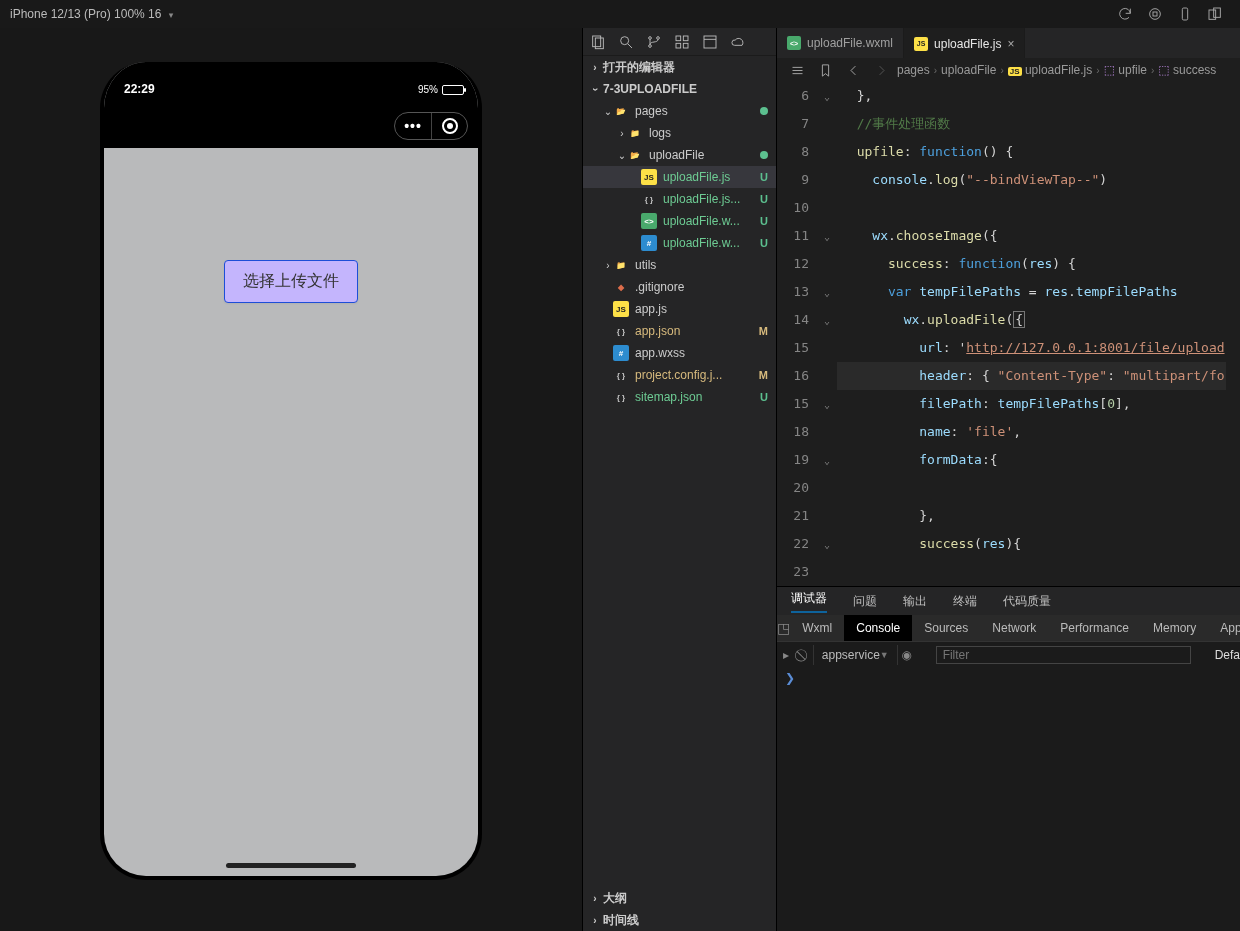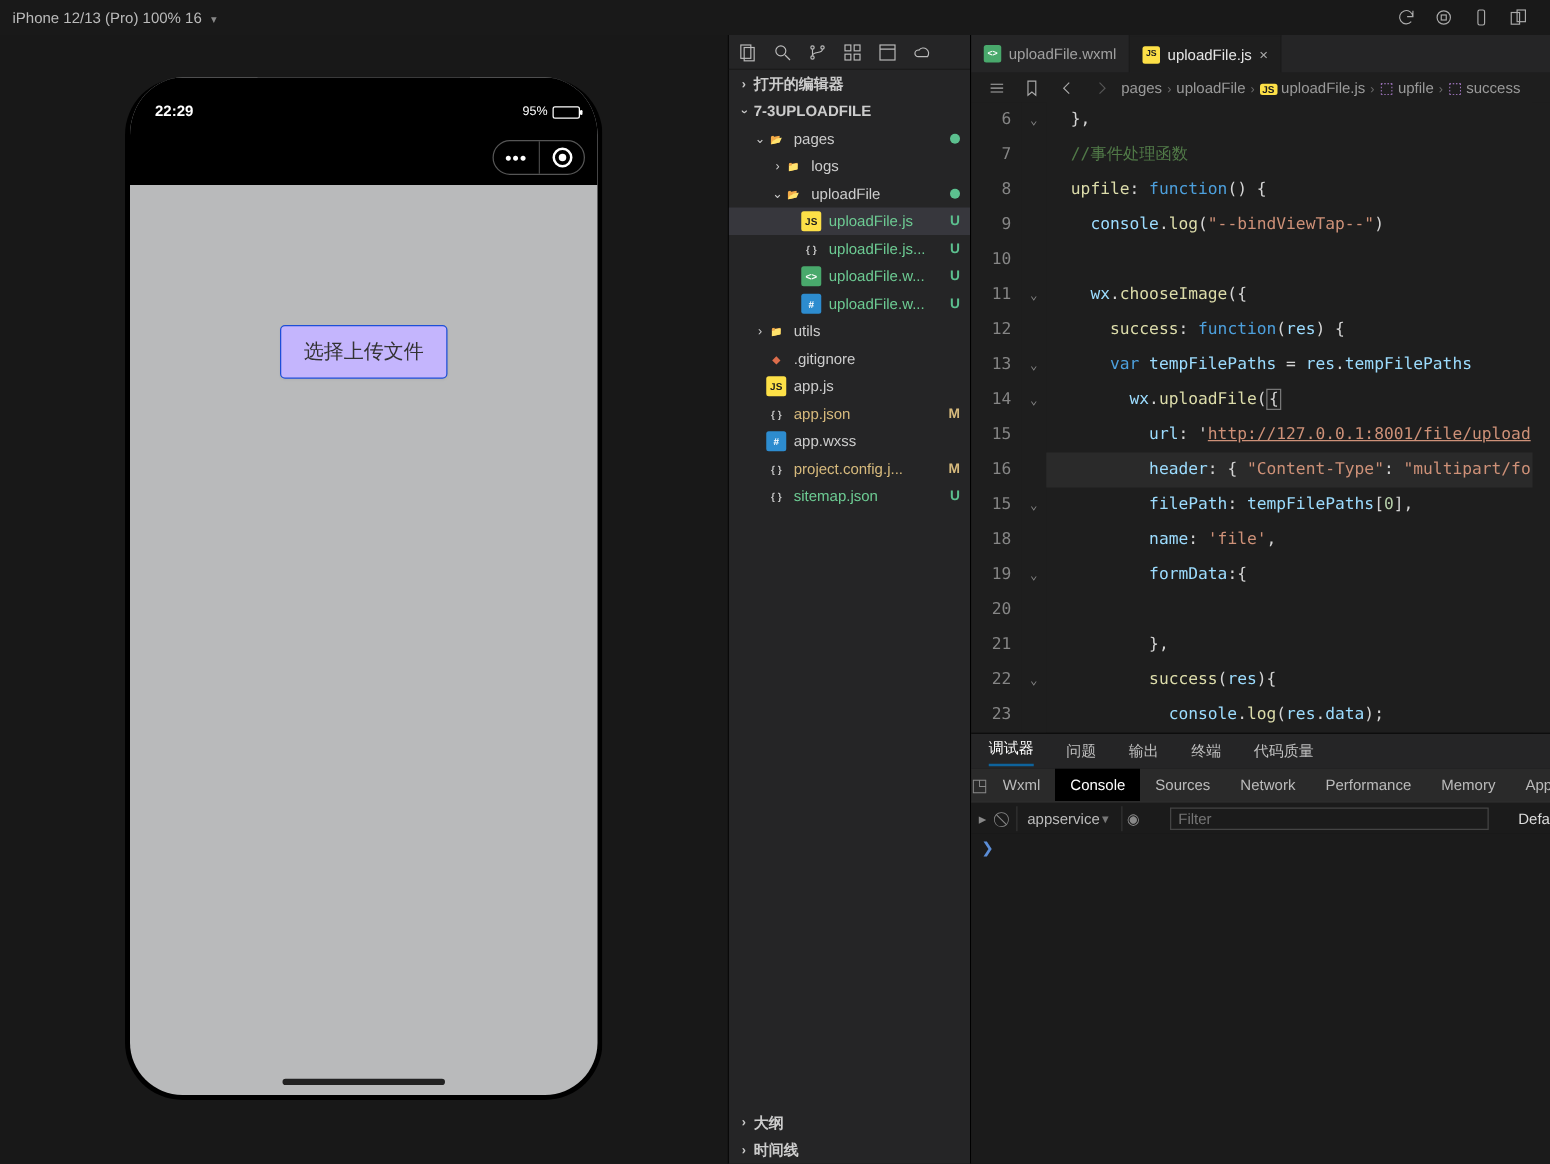--- a/index.html
+++ b/index.html
@@ -566,21 +566,20 @@
           <div class="ln">      <span class="c-kw">var</span><span class="c-op"> </span><span class="c-prop">tempFilePaths</span><span class="c-op"> = </span><span class="c-prop">res</span><span class="c-op">.</span><span class="c-prop">tempFilePaths</span></div>
           <div class="ln">        <span class="c-prop">wx</span><span class="c-op">.</span><span class="c-fn">uploadFile</span><span class="c-op">(<span style="border:1px solid #777;padding:0 1px;">{</span></span></div>
           <div class="ln">          <span class="c-prop">url</span><span class="c-op">: </span><span class="c-op">'</span><span class="c-url">http://127.0.0.1:8001/file/upload</span><span class="c-op">',</span></div>
           <div class="ln current">          <span class="c-prop">header</span><span class="c-op">: { </span><span class="c-str">"Content-Type"</span><span class="c-op">: </span><span class="c-str">"multipart/form-data"</span></div>
           <div class="ln">          <span class="c-prop">filePath</span><span class="c-op">: </span><span class="c-prop">tempFilePaths</span><span class="c-op">[</span><span class="c-num">0</span><span class="c-op">],</span></div>
           <div class="ln">          <span class="c-prop">name</span><span class="c-op">: </span><span class="c-str">'file'</span><span class="c-op">,</span></div>
           <div class="ln">          <span class="c-prop">formData</span><span class="c-op">:{</span></div>
           <div class="ln"></div>
           <div class="ln">          <span class="c-op">},</span></div>
           <div class="ln">          <span class="c-fn">success</span><span class="c-op">(</span><span class="c-prop">res</span><span class="c-op">){</span></div>
-          <div class="ln">            <span class="c-prop">console</span><span class="c-op">.</span><span class="c-fn">log</span><span class="c-op">(</span><span class="c-prop">res</span><span class="c-op">.</span><span class="c-prop">data</span><span class="c-op">);</span></div>
         </div>
       <div class="editor-scroll"></div>
     </div>
 
     <div class="devtools">
       <div class="dt-tabs1" id="dt1">
           <span class="active">调试器</span>
           <span>问题</span>
           <span>输出</span>
           <span>终端</span>

